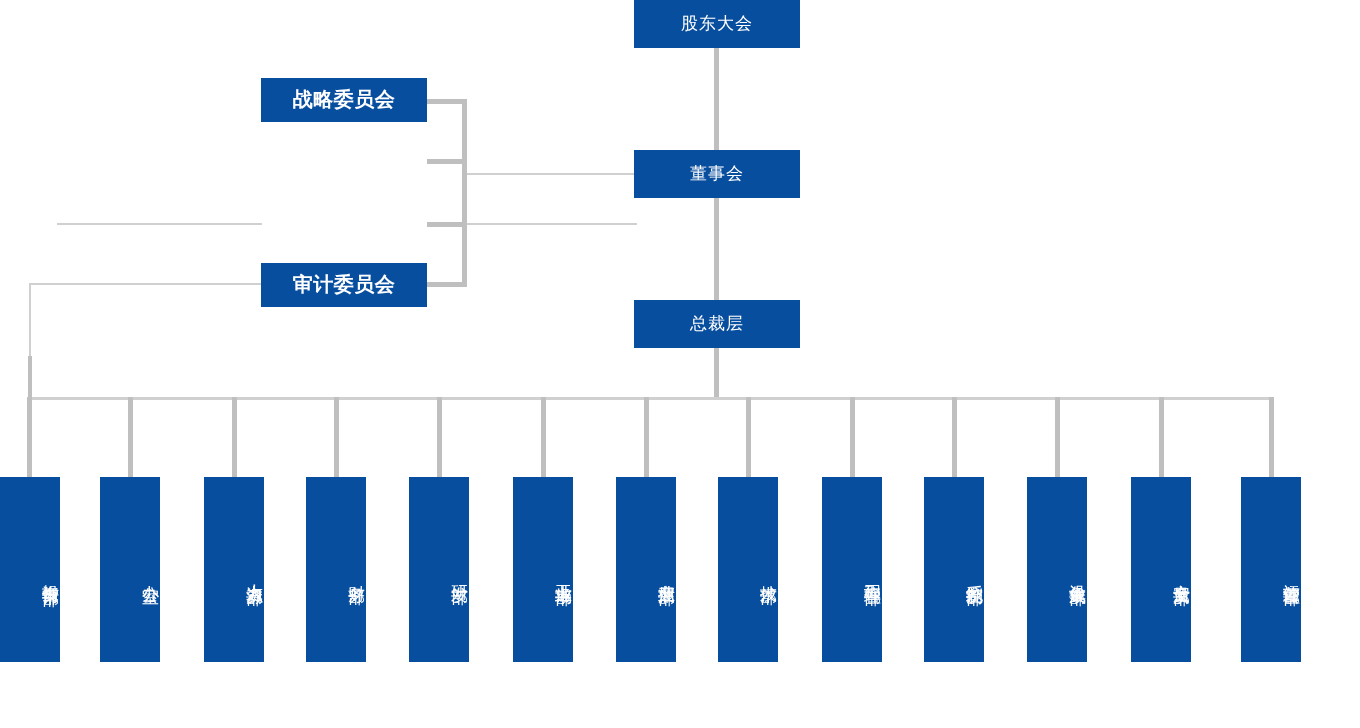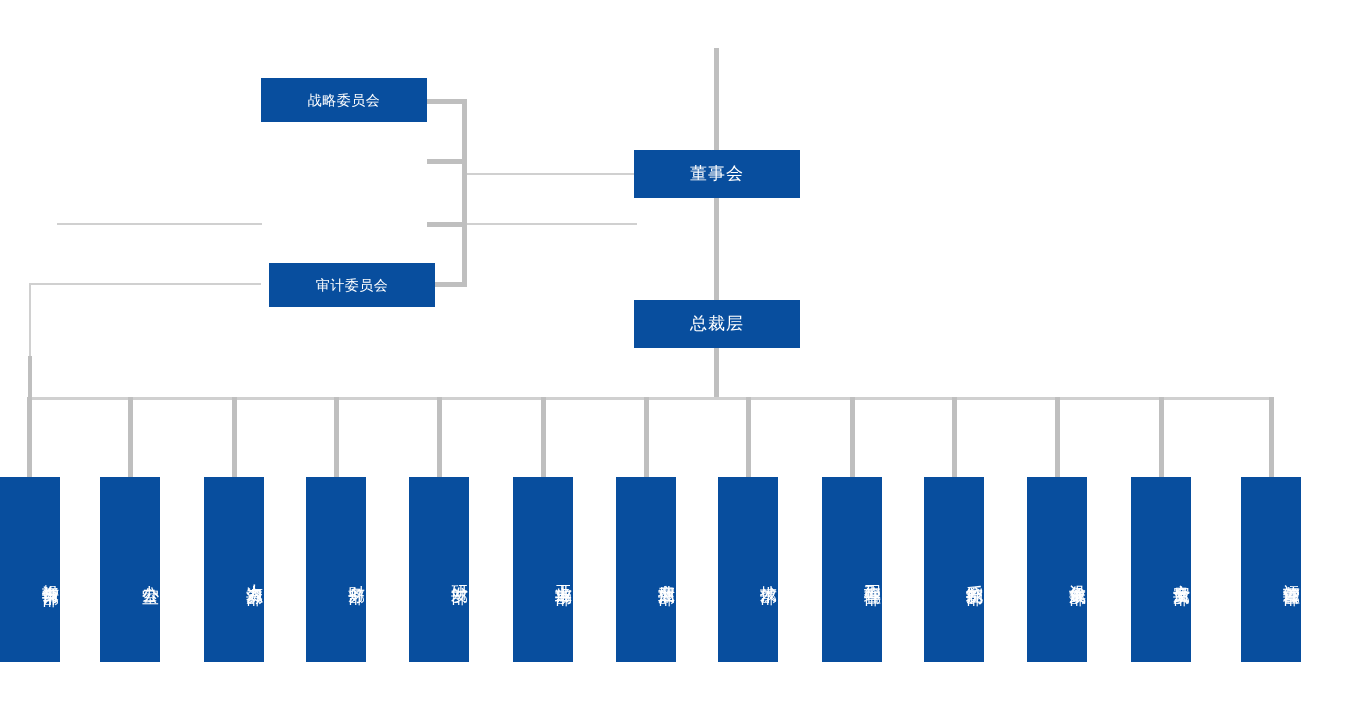--- a/index.html
+++ b/index.html
@@ -37,22 +37,23 @@
     justify-content: center;
     text-align: center;
     box-sizing: border-box;
     line-height: 1.18;
   }
   .node.horiz {
     font-size: 17px;
     letter-spacing: 1px;
   }
   .node.committee {
-    font-size: 14px;
+    font-size: 20px;
     letter-spacing: 0.5px;
+    font-weight: bold;
   }
   .node.dept {
     font-size: 17px;
     letter-spacing: 1px;
     writing-mode: vertical-rl;
     text-orientation: upright;
     padding-top: 8px;
     align-items: flex-start;
     justify-content: center;
   }
@@ -98,36 +99,39 @@
   <div class="conn" style="left:437px; top:397px; width:5px; height:82px;"></div>
   <div class="conn" style="left:541px; top:397px; width:5px; height:82px;"></div>
   <div class="conn" style="left:644px; top:397px; width:5px; height:82px;"></div>
   <div class="conn" style="left:746px; top:397px; width:5px; height:82px;"></div>
   <div class="conn" style="left:850px; top:397px; width:5px; height:82px;"></div>
   <div class="conn" style="left:952px; top:397px; width:5px; height:82px;"></div>
   <div class="conn" style="left:1055px; top:397px; width:5px; height:82px;"></div>
   <div class="conn" style="left:1159px; top:397px; width:5px; height:82px;"></div>
   <div class="conn" style="left:1269px; top:397px; width:5px; height:82px;"></div>
 
+  <div class="node horiz" style="left:634px; top:0px; width:166px; height:48px;">
+    <span class="label">股东大会</span>
+  </div>
 
   <div class="node horiz" style="left:634px; top:150px; width:166px; height:48px;">
     <span class="label">董事会</span>
   </div>
 
   <div class="node horiz" style="left:634px; top:300px; width:166px; height:48px;">
     <span class="label">总裁层</span>
   </div>
 
   <div class="node committee" style="left:261px; top:78px; width:166px; height:44px;">
     <span class="label">战略委员会</span>
   </div>
 
 
 
-  <div class="node committee" style="left:269px; top:263px; width:166px; height:44px;">
+  <div class="node committee" style="left:261px; top:263px; width:166px; height:44px;">
     <span class="label">审计委员会</span>
   </div>
 
   <div class="node dept" style="left:0px; top:477px; width:60px; height:185px;">
     <span class="label">投资与审计部</span>
   </div>
 
   <div class="node dept" style="left:100px; top:477px; width:60px; height:185px;">
     <span class="label">办公室</span>
   </div>

